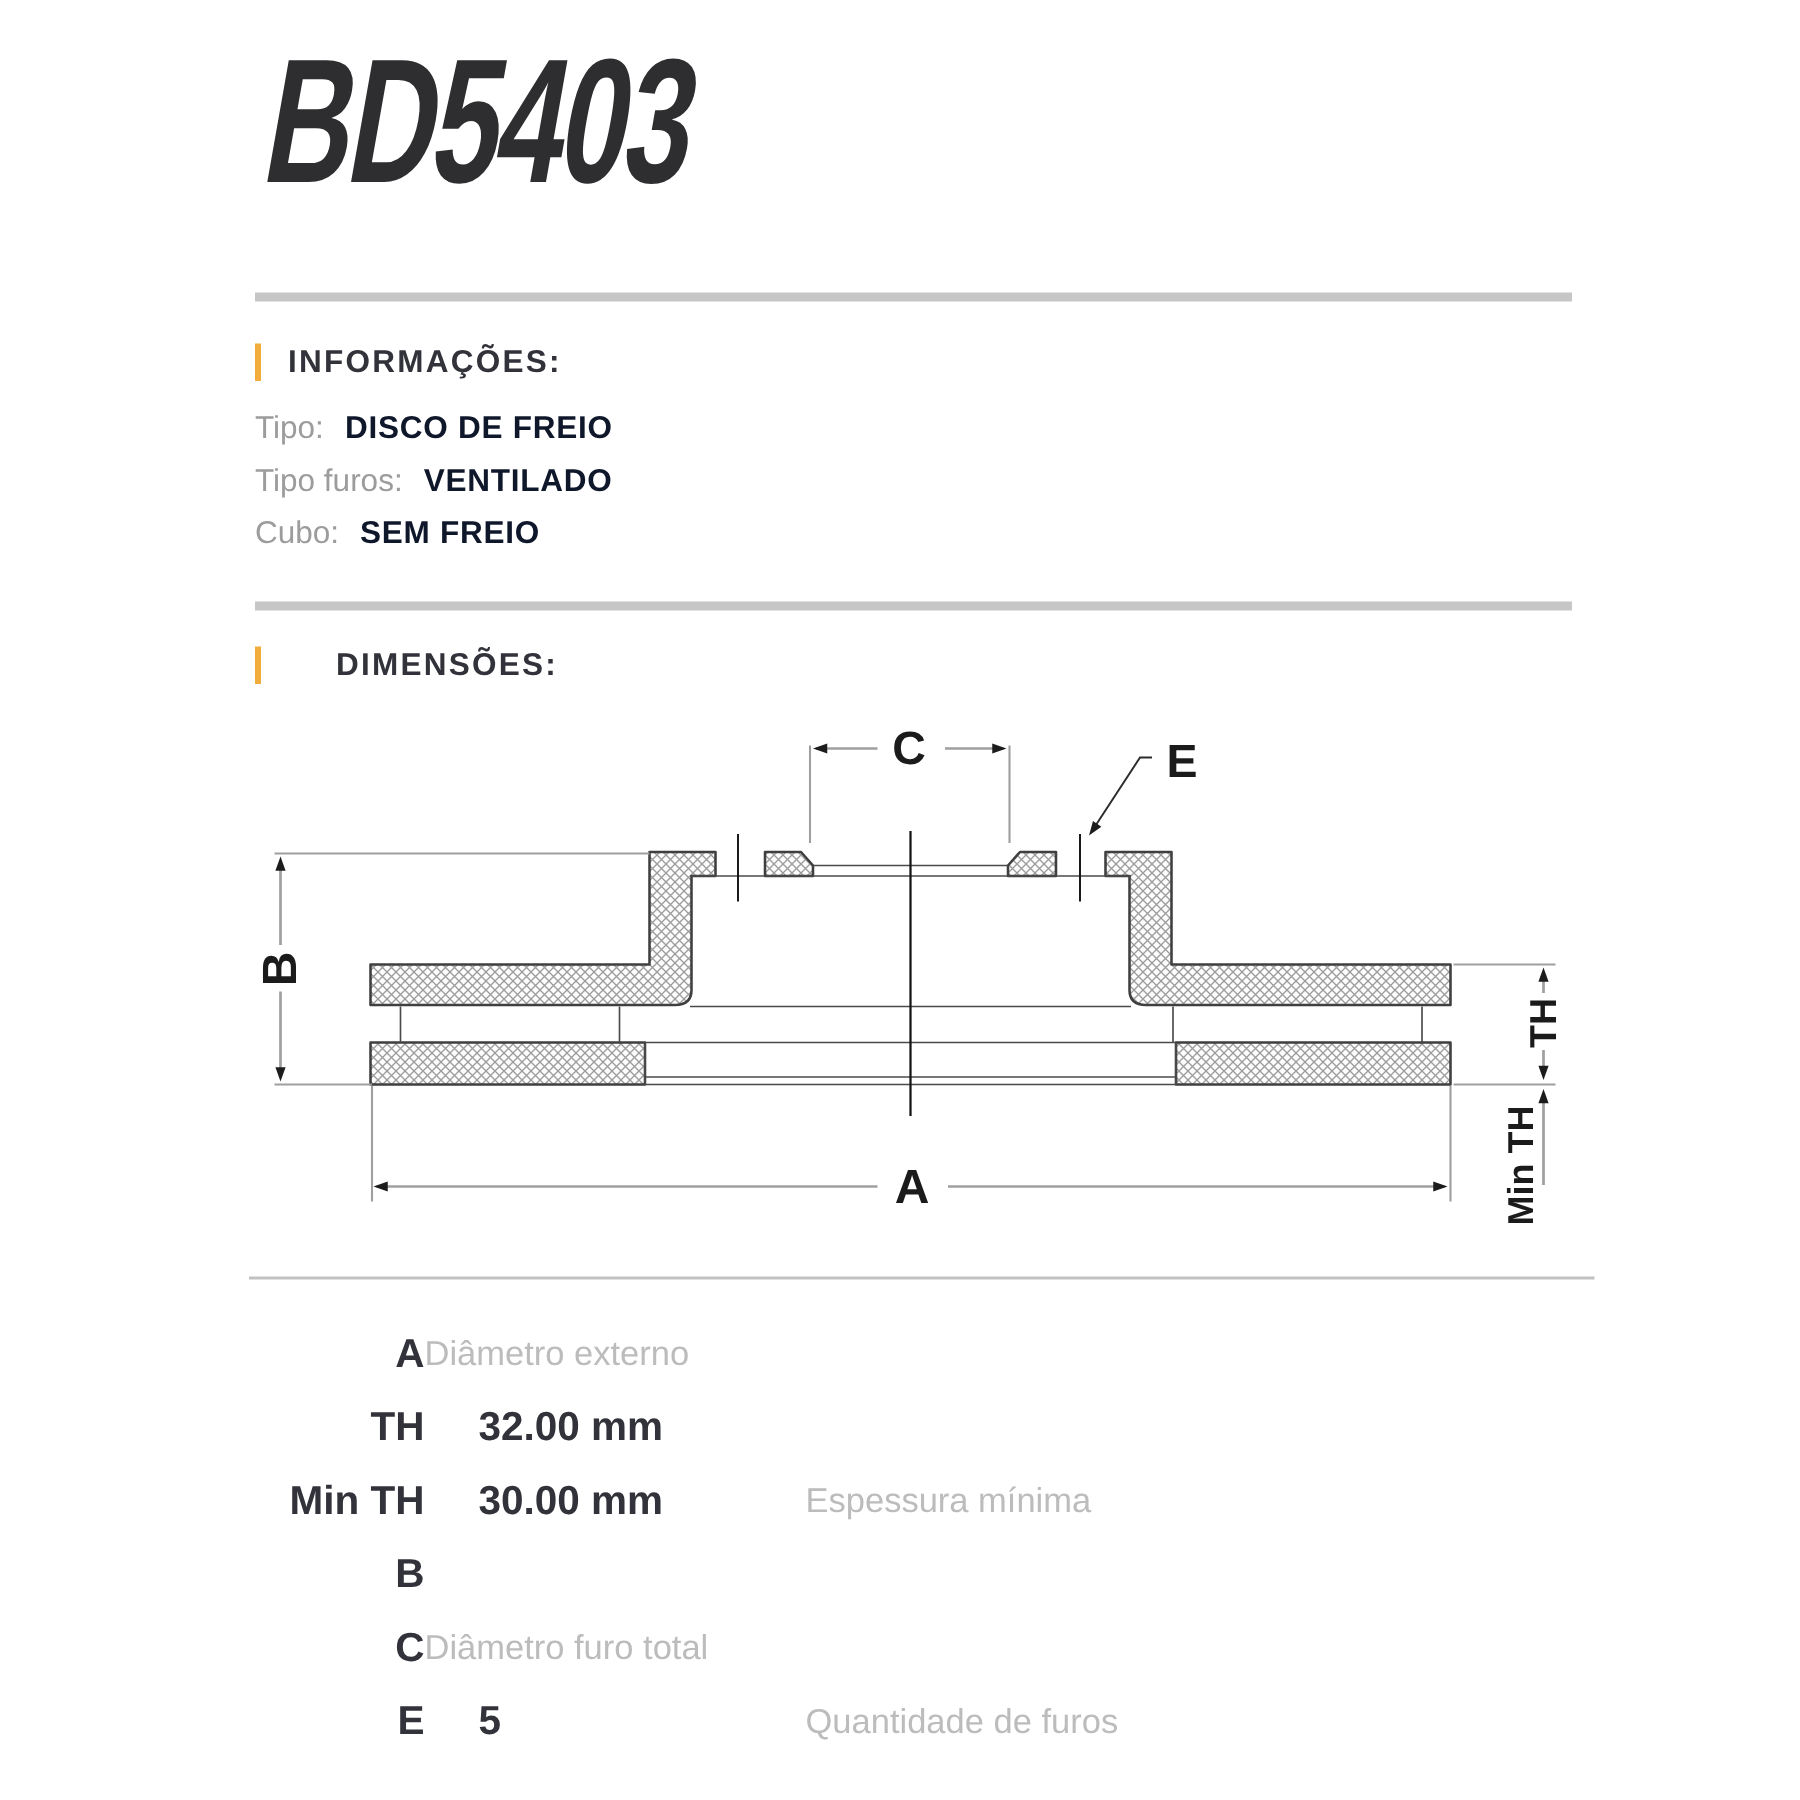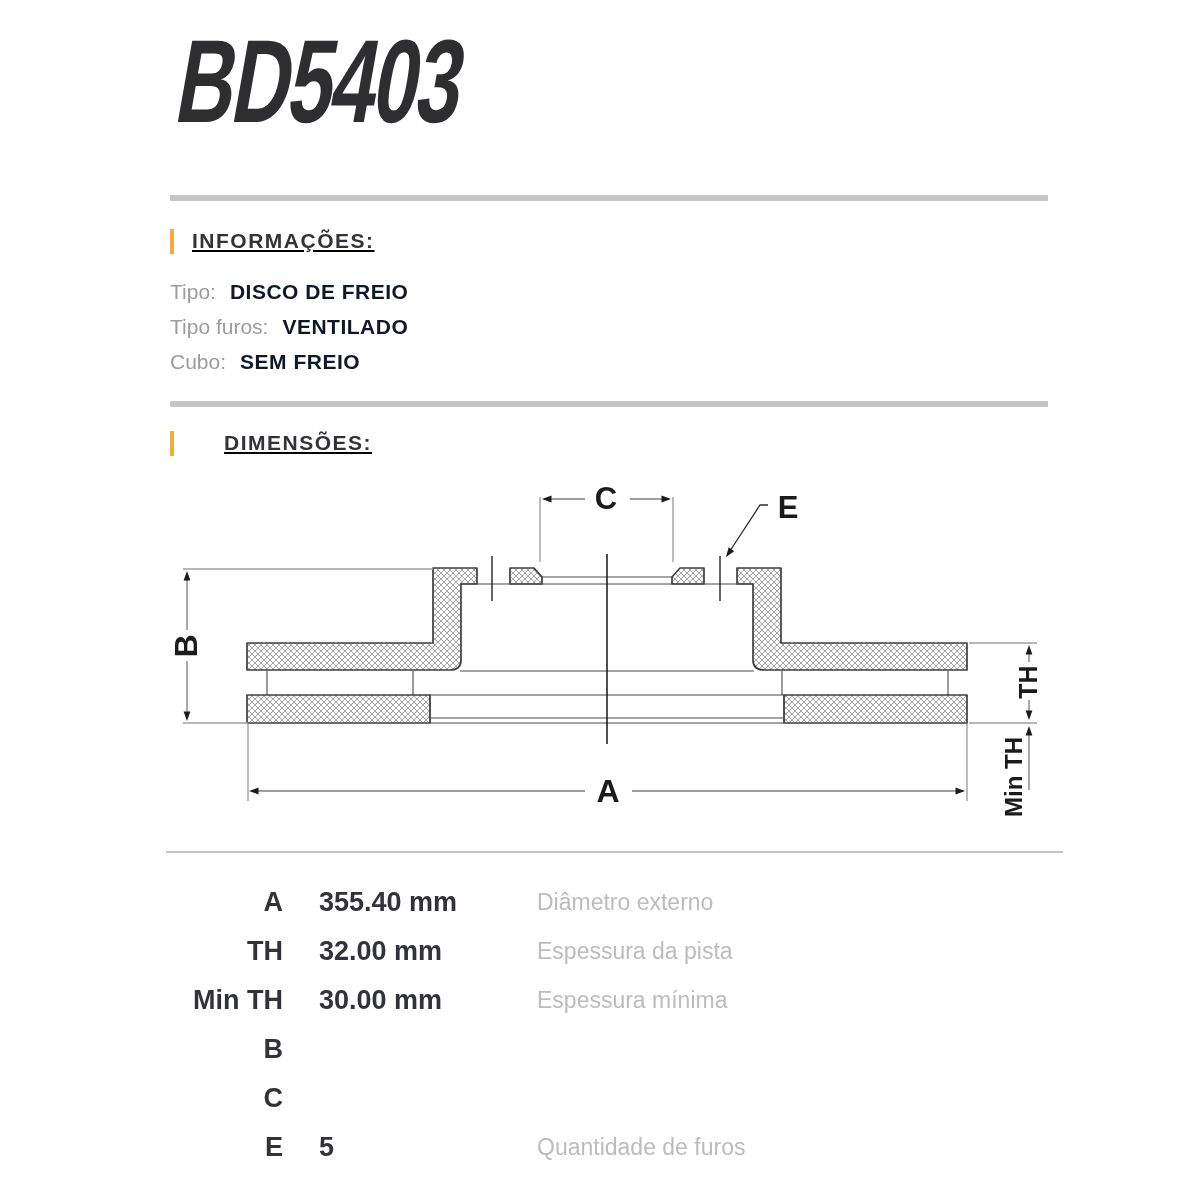--- a/index.html
+++ b/index.html
@@ -12,28 +12,28 @@
     position:absolute;left:168px;top:14px;height:134px;line-height:134px;
     font-size:118px;font-weight:bold;color:#2e2e30;letter-spacing:-3px;
     transform:skewX(-10deg) scaleX(0.68);transform-origin:left bottom;white-space:nowrap;
   }
   
   .bar{position:absolute;left:170px;width:878px;height:6px;background:#c6c6c6;}
   .bar1{top:195px;}
   .bar2{top:401px;}
   .thinline{position:absolute;left:166px;top:851px;width:897px;height:2px;background:#c2c2c2;}
   
-  .sec-head{position:absolute;left:170px;display:flex;align-items:flex-start;text-decoration:underline;}
+  .sec-head{position:absolute;left:170px;display:flex;align-items:flex-end;}
   .sec-head .accent{width:4px;height:25px;background:#f2ac3c;margin-right:18px;flex:none;}
   .sec-head .txt{font-size:21px;font-weight:bold;color:#32323a;letter-spacing:1.5px;}
   .head-info{top:229px;}
   .head-dim{top:431px;gap:32px;}
   
   .info-rows{position:absolute;left:170px;top:274px;}
-  .info-row{height:35px;display:flex;align-items:center;white-space:nowrap;}
+  .info-row{height:35px;display:flex;align-items:flex-start;white-space:nowrap;}
   .info-row .lbl{font-size:21px;color:#9c9c9c;margin-right:14px;}
   .info-row .val{font-size:21px;font-weight:bold;color:#0f172a;letter-spacing:0.5px;}
   
   .drawing{position:absolute;left:160px;top:468px;width:900px;height:372px;}
   
   .dim-table{position:absolute;left:150px;top:878px;width:760px;}
   .dim-row{height:49px;display:grid;grid-template-columns:133px 254px 1fr;align-items:center;}
   .dim-row .code{font-size:27px;font-weight:bold;color:#32323a;text-align:right;white-space:nowrap;}
   .dim-row .value{font-size:27px;font-weight:bold;color:#32323a;padding-left:36px;white-space:nowrap;}
   .dim-row .desc{font-size:23px;color:#bcbcbc;white-space:nowrap;}
@@ -158,38 +158,37 @@
       <text transform="translate(1037,682) rotate(-90)" font-size="25" text-anchor="middle">TH</text>
       <text transform="translate(1022,777) rotate(-90)" font-size="24" text-anchor="middle">Min TH</text>
     </g>
   </svg>
 
   <div class="thinline"></div>
 
   <div class="dim-table">
     <div class="dim-row">
       <span class="code">A</span>
-      <span class="value">355.40 mm</span>
       <span class="desc">Diâmetro externo</span>
     </div>
     <div class="dim-row">
       <span class="code">TH</span>
       <span class="value">32.00 mm</span>
-      <span class="desc">Espessura da pista</span>
     </div>
     <div class="dim-row">
       <span class="code">Min TH</span>
       <span class="value">30.00 mm</span>
       <span class="desc">Espessura mínima</span>
     </div>
     <div class="dim-row">
       <span class="code">B</span>
     </div>
     <div class="dim-row">
       <span class="code">C</span>
+      <span class="desc">Diâmetro furo total</span>
     </div>
     <div class="dim-row">
       <span class="code">E</span>
       <span class="value">5</span>
       <span class="desc">Quantidade de furos</span>
     </div>
   </div>
 
 </div>
 

